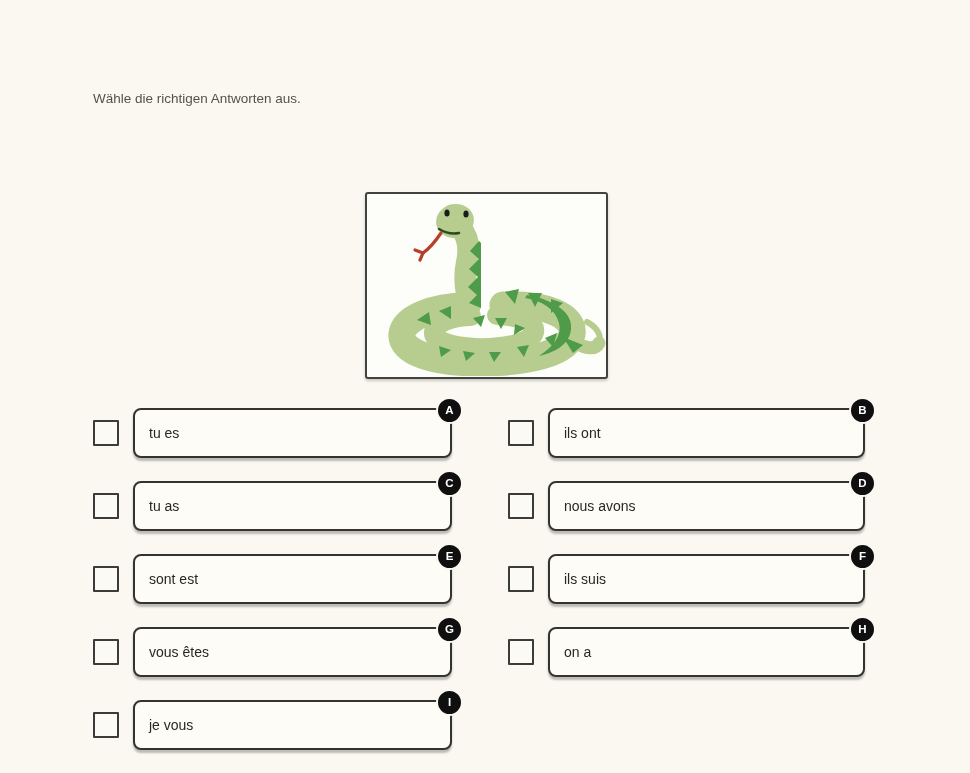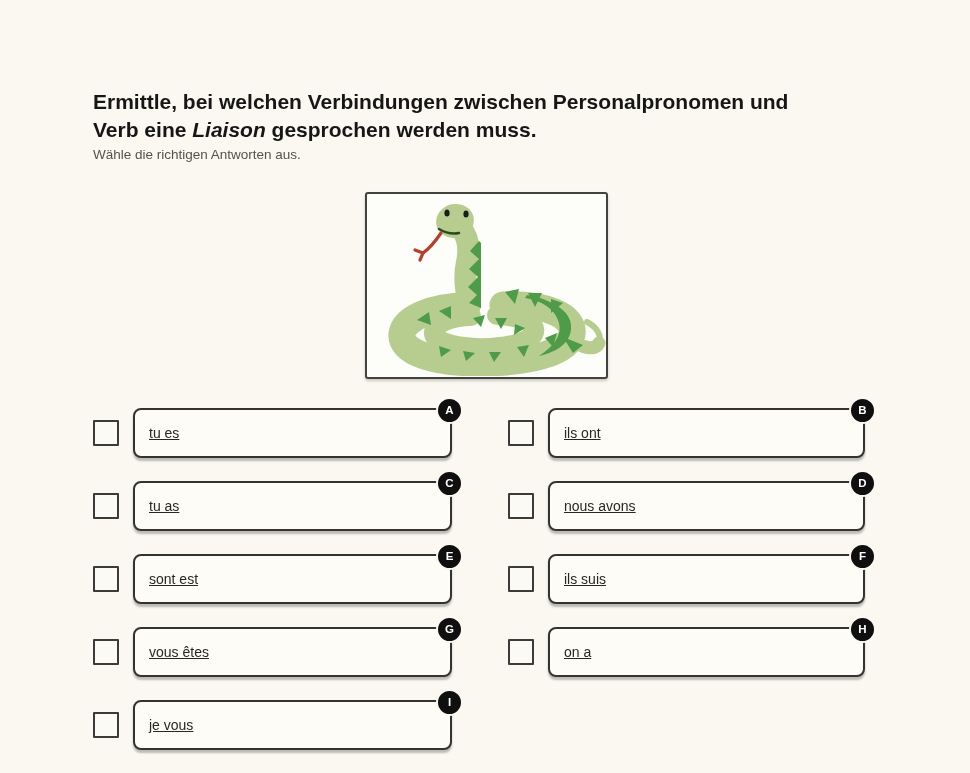--- a/index.html
+++ b/index.html
@@ -78,21 +78,20 @@
     background: #FDFCF6;
     display: flex;
     align-items: center;
     padding-left: 14px;
     box-shadow: 0 2.5px 2px rgba(50,48,40,0.30);
     cursor: pointer;
   }
   .answer-label {
     font-size: 14px;
     color: #272725;
-    text-decoration: underline;
   }
   .badge {
     position: absolute;
     top: -13px; right: -13px;
     width: 23px; height: 23px;
     border-radius: 50%;
     background: #0F0F0F;
     border: 2px solid #FAF8F1;
     color: #FFFFFF;
     font-size: 11.5px;
@@ -102,22 +101,20 @@
     justify-content: center;
     line-height: 1;
   }
 </style>
 </head>
 <body>
 
 <div class="page">
 
   <div class="task-header">
-    <h1 class="title"><span>Ermittle, bei welchen Verbindungen zwischen Personalpronomen und</span><br>
-      <span>Verb eine </span><em>Liaison</em><span> gesprochen werden muss.</span></h1>
     <p class="instruction">Wähle die richtigen Antworten aus.</p>
   </div>
 
   <div class="illustration-frame">
     <svg width="239" height="181" viewBox="0 0 239 181" aria-hidden="true">
 
       <g fill="none" stroke="#B7CD8F" stroke-linecap="round">
         <path d="M200 142 C 216 154 228 156 232 148" stroke-width="13"></path>
         <path d="M232 148 C 235 141 230 132 220 127" stroke-width="6"></path>
 

